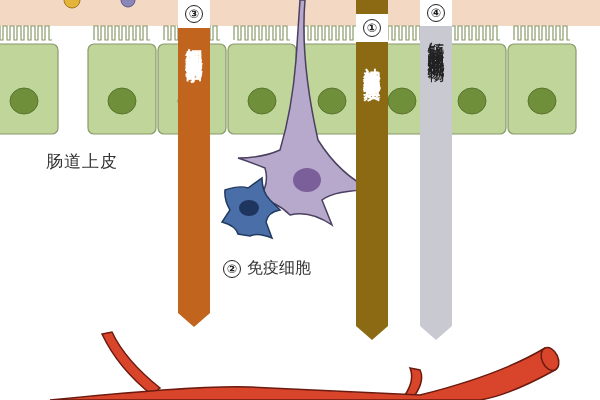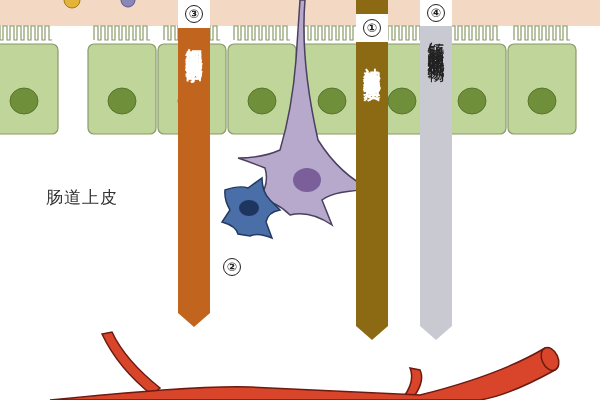--- a/index.html
+++ b/index.html
@@ -1,19 +1,19 @@
 <!DOCTYPE html>
 <html><head>
 <meta charset="utf-8">
 <style>
   html, body { margin:0; padding:0; }
   body { width:600px; height:400px; overflow:hidden; background:#ffffff; position:relative; font-family:"DejaVu Sans", sans-serif; }
   .stage { position:absolute; left:0; top:0; width:600px; height:400px; }
   .lumen { position:absolute; left:0; top:0; width:600px; height:26px; background:#f3d9c4; }
-  .label-epi { position:absolute; left:46px; top:150px; font-size:17px; color:#333; letter-spacing:1px;margin-top:36px; }
+  .label-epi { position:absolute; left:46px; top:150px; font-size:17px; color:#333; letter-spacing:1px; }
   .label-immune { position:absolute; left:223px; top:258px; font-size:16px; color:#333; display:flex; align-items:center; gap:6px; }
   .circ { display:inline-flex; width:18px; height:18px; border:1.6px solid #222; border-radius:50%; align-items:center; justify-content:center; font-size:12px; color:#222; background:#fff; box-sizing:border-box; font-weight:bold; }
   .arrow { position:absolute; top:0; display:flex; flex-direction:column; align-items:center; }
   .arrow .num { width:100%; display:flex; justify-content:center; align-items:center; background:#fff; height:28px; }
   .arrow .body { width:100%; display:flex; flex-direction:column; align-items:center; padding-top:6px; box-sizing:border-box; }
   .arrow .txt { writing-mode:vertical-rl; text-orientation:upright; font-size:17px; line-height:1; letter-spacing:2px; font-weight:bold; }
   .arrow .tip { width:0; height:0; border-left-style:solid; border-right-style:solid; border-top-style:solid; border-left-color:transparent; border-right-color:transparent; }
 </style>
 </head>
 <body>
@@ -70,20 +70,21 @@
       <path d="M420,370 Q425,380 415,395 L405,395 Q415,380 410,368 Z" fill="#d8452a" stroke="#6b1a10" stroke-width="1.5"></path>
       <path d="M50,400 Q200,385 250,387 Q350,392 420,395 Q500,375 545,348 L555,370 Q510,395 480,400 Z" fill="#d8452a" stroke="#6b1a10" stroke-width="1.5"></path>
       <ellipse cx="550" cy="359" rx="8" ry="12" fill="#d8452a" stroke="#6b1a10" stroke-width="1.5" transform="rotate(-25 550 359)"></ellipse>
     </g>
   </svg>
 
   <div class="label-epi">肠道上皮</div>
 
   <div class="label-immune">
     <span class="circ">②</span>
+    <span>免疫细胞</span>
   </div>
 
   <div class="arrow" style="left:178px;width:32px;">
     <div class="num">
         <span class="circ">③</span>
       </div>
     <div class="body" style="background:#c0641e;height:285px;">
       <span class="txt" style="color:#fff">细胞因子和免疫调节因子</span>
     </div>
     <div class="tip" style="border-left-width:16px;border-right-width:16px;border-top-width:14px;border-top-color:#c0641e;"></div>

